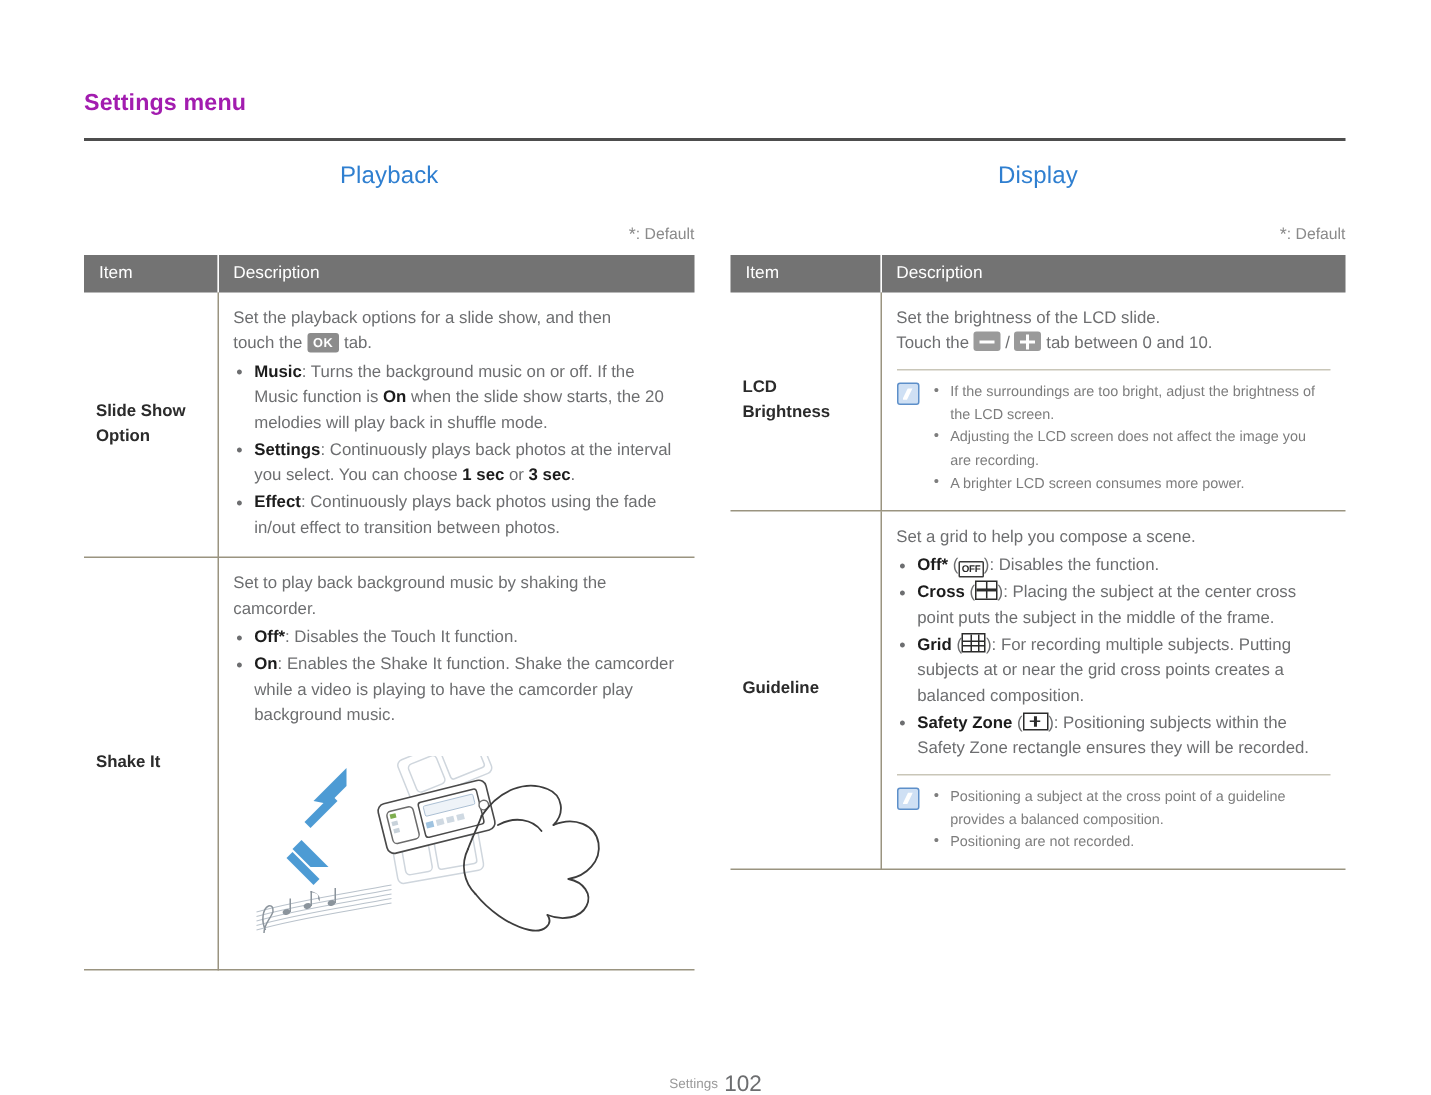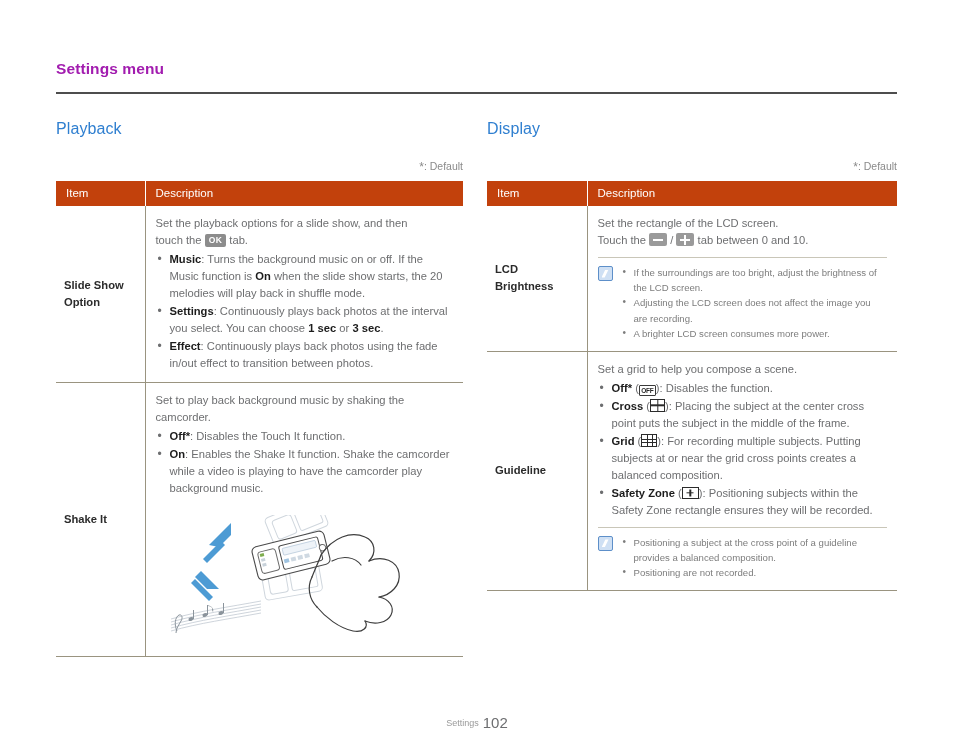--- a/index.html
+++ b/index.html
@@ -26,34 +26,34 @@
     height: 2px; background: #4d4d4d;
   }
 
   
   .col { position: absolute; top: 104px; }
   .col-left  { left: 56px;  width: 407px; }
   .col-right { left: 487px; width: 410px; }
 
   .section-title {
     font-size: 16px; color: #2f7fd0; font-weight: normal;
-    margin: 16px 0 0 0; letter-spacing: .1px;
+    margin: 5px 0 0 0; letter-spacing: .1px; text-align: center;
   }
   .default-note {
     text-align: right; font-size: 10.5px; color: #8a8a8a;
     margin-top: 22px; margin-bottom: 7px;
   }
   .default-note .star { font-size: 12px; vertical-align: -1px; }
 
   
   table.spec {
     width: 100%; border-collapse: collapse; table-layout: fixed;
   }
   table.spec thead th {
-    background: #c2410c; color: #ffffff; font-weight: normal;
+    background: #737373; color: #ffffff; font-weight: normal;
     font-size: 11.5px; text-align: left;
     padding: 6px 0 7px 10px; vertical-align: middle;
     border-right: 1px solid #ffffff;
     margin-left: 27px;
   }
   table.spec thead th:last-child { border-right: none; }
   table.spec tbody td {
     border-bottom: 1px solid #9a9480;
     border-right: 1px solid #9a9480;
     vertical-align: top;
@@ -338,21 +338,21 @@
           <th>Item</th>
           <th>Description</th>
         </tr>
       </thead>
       <tbody>
 
         <tr>
           <td class="item vmid">LCD Brightness</td>
           <td class="desc">
             <p class="lead">
-              <span>Set the rectangle of the LCD screen.</span><br>
+              <span>Set the brightness of the LCD slide.</span><br>
               <span>Touch the</span>
               <span class="chip-pm"></span>
               <span>/</span>
               <span class="chip-pm plus"></span>
               <span>tab between 0 and 10.</span>
             </p>
             <div class="notebox">
               <span class="note-icon"></span>
               <ul class="note-list">
                 <li>If the surroundings are too bright, adjust the brightness of the LCD screen.</li>

